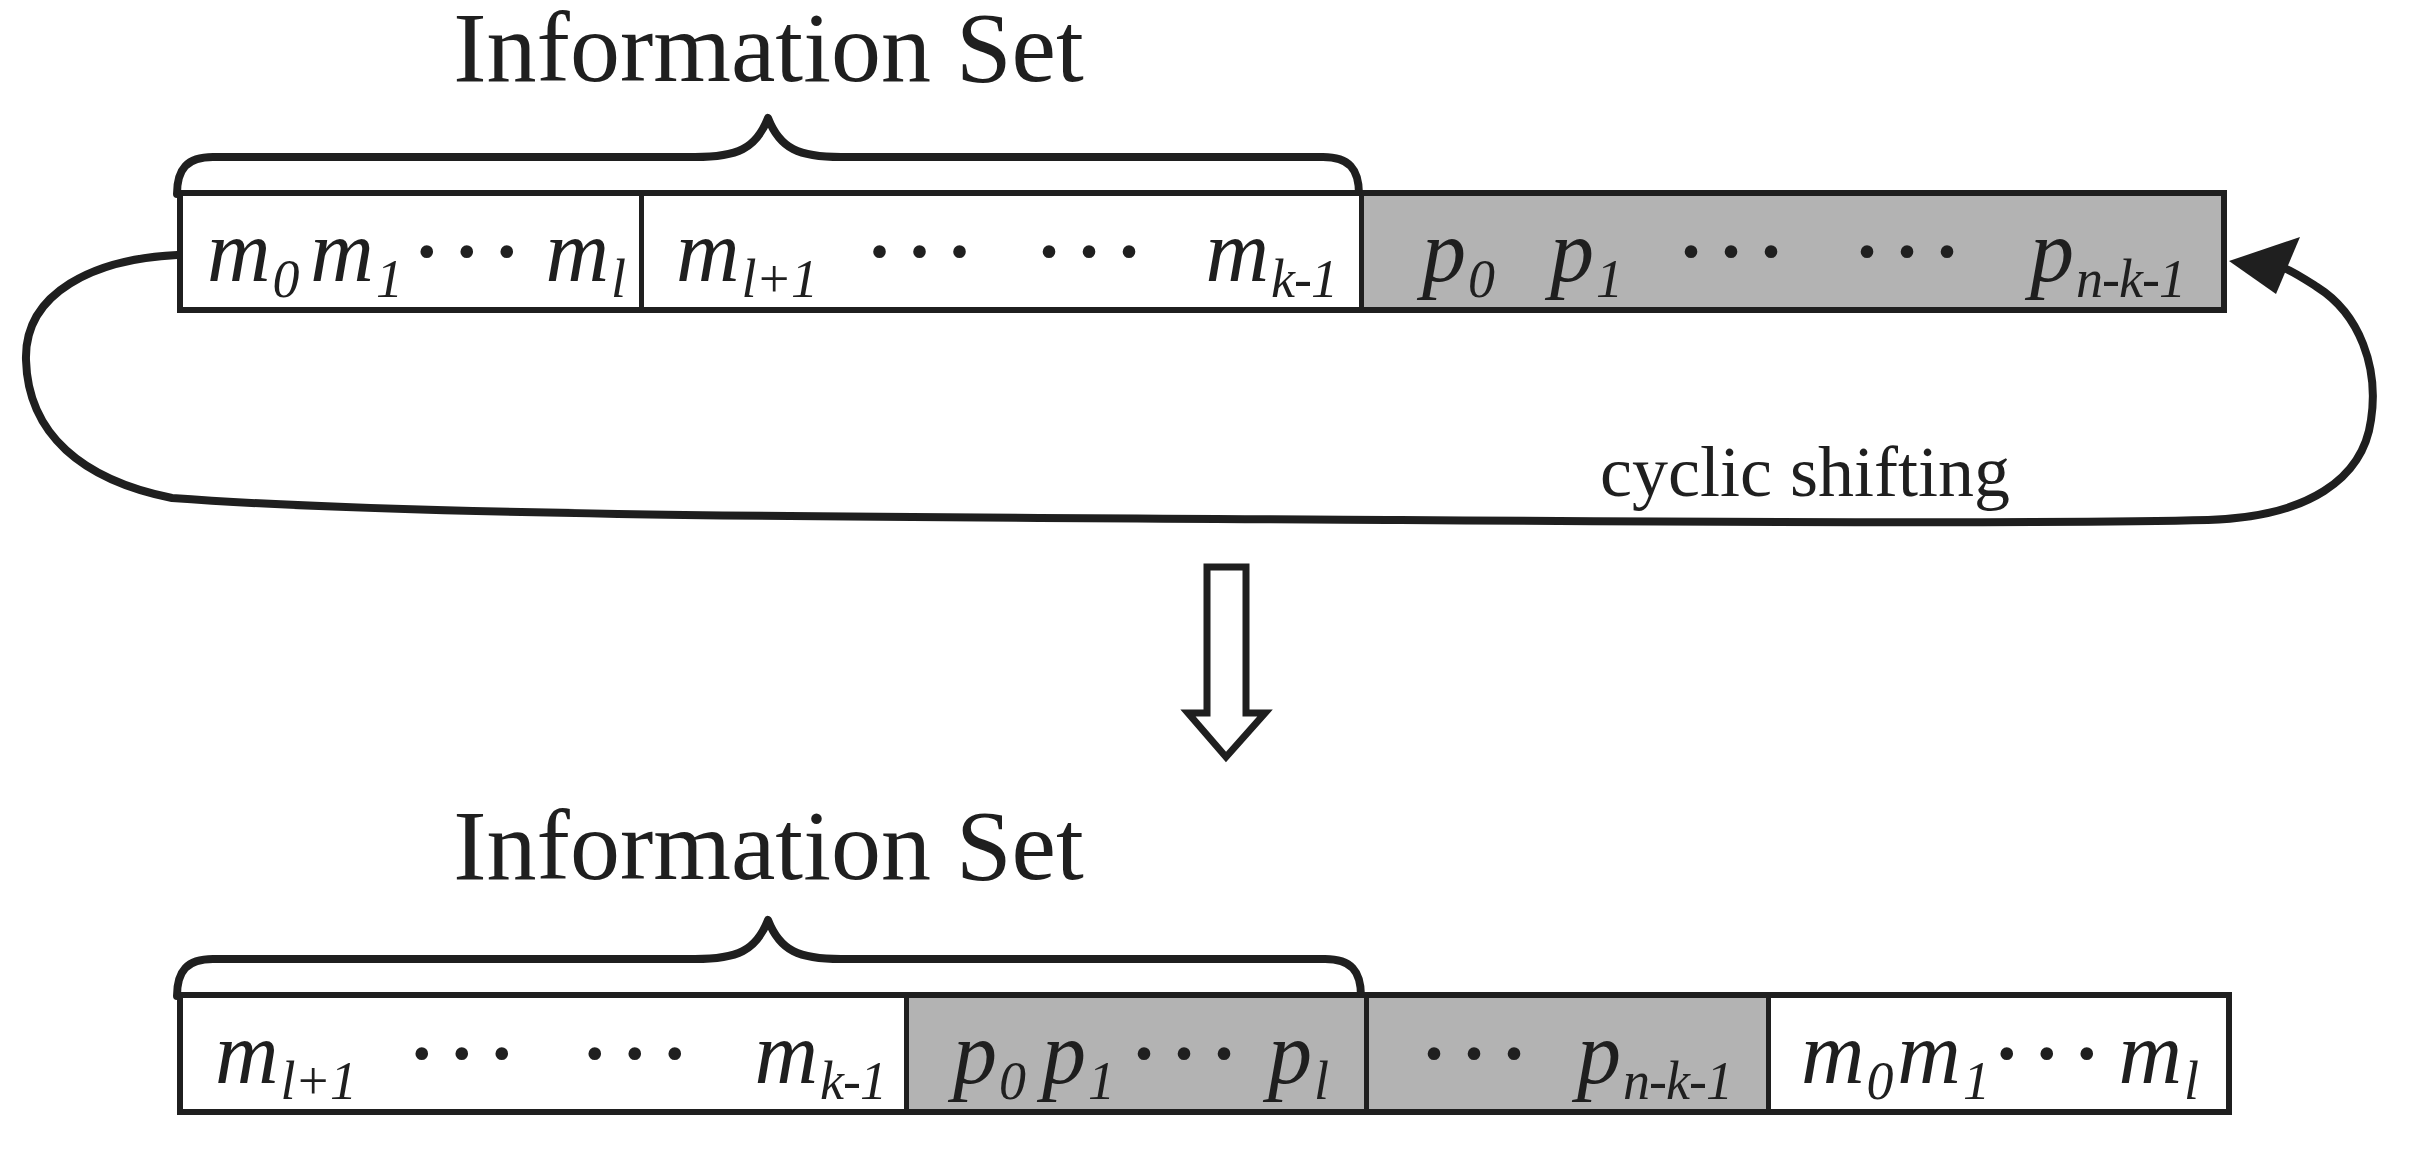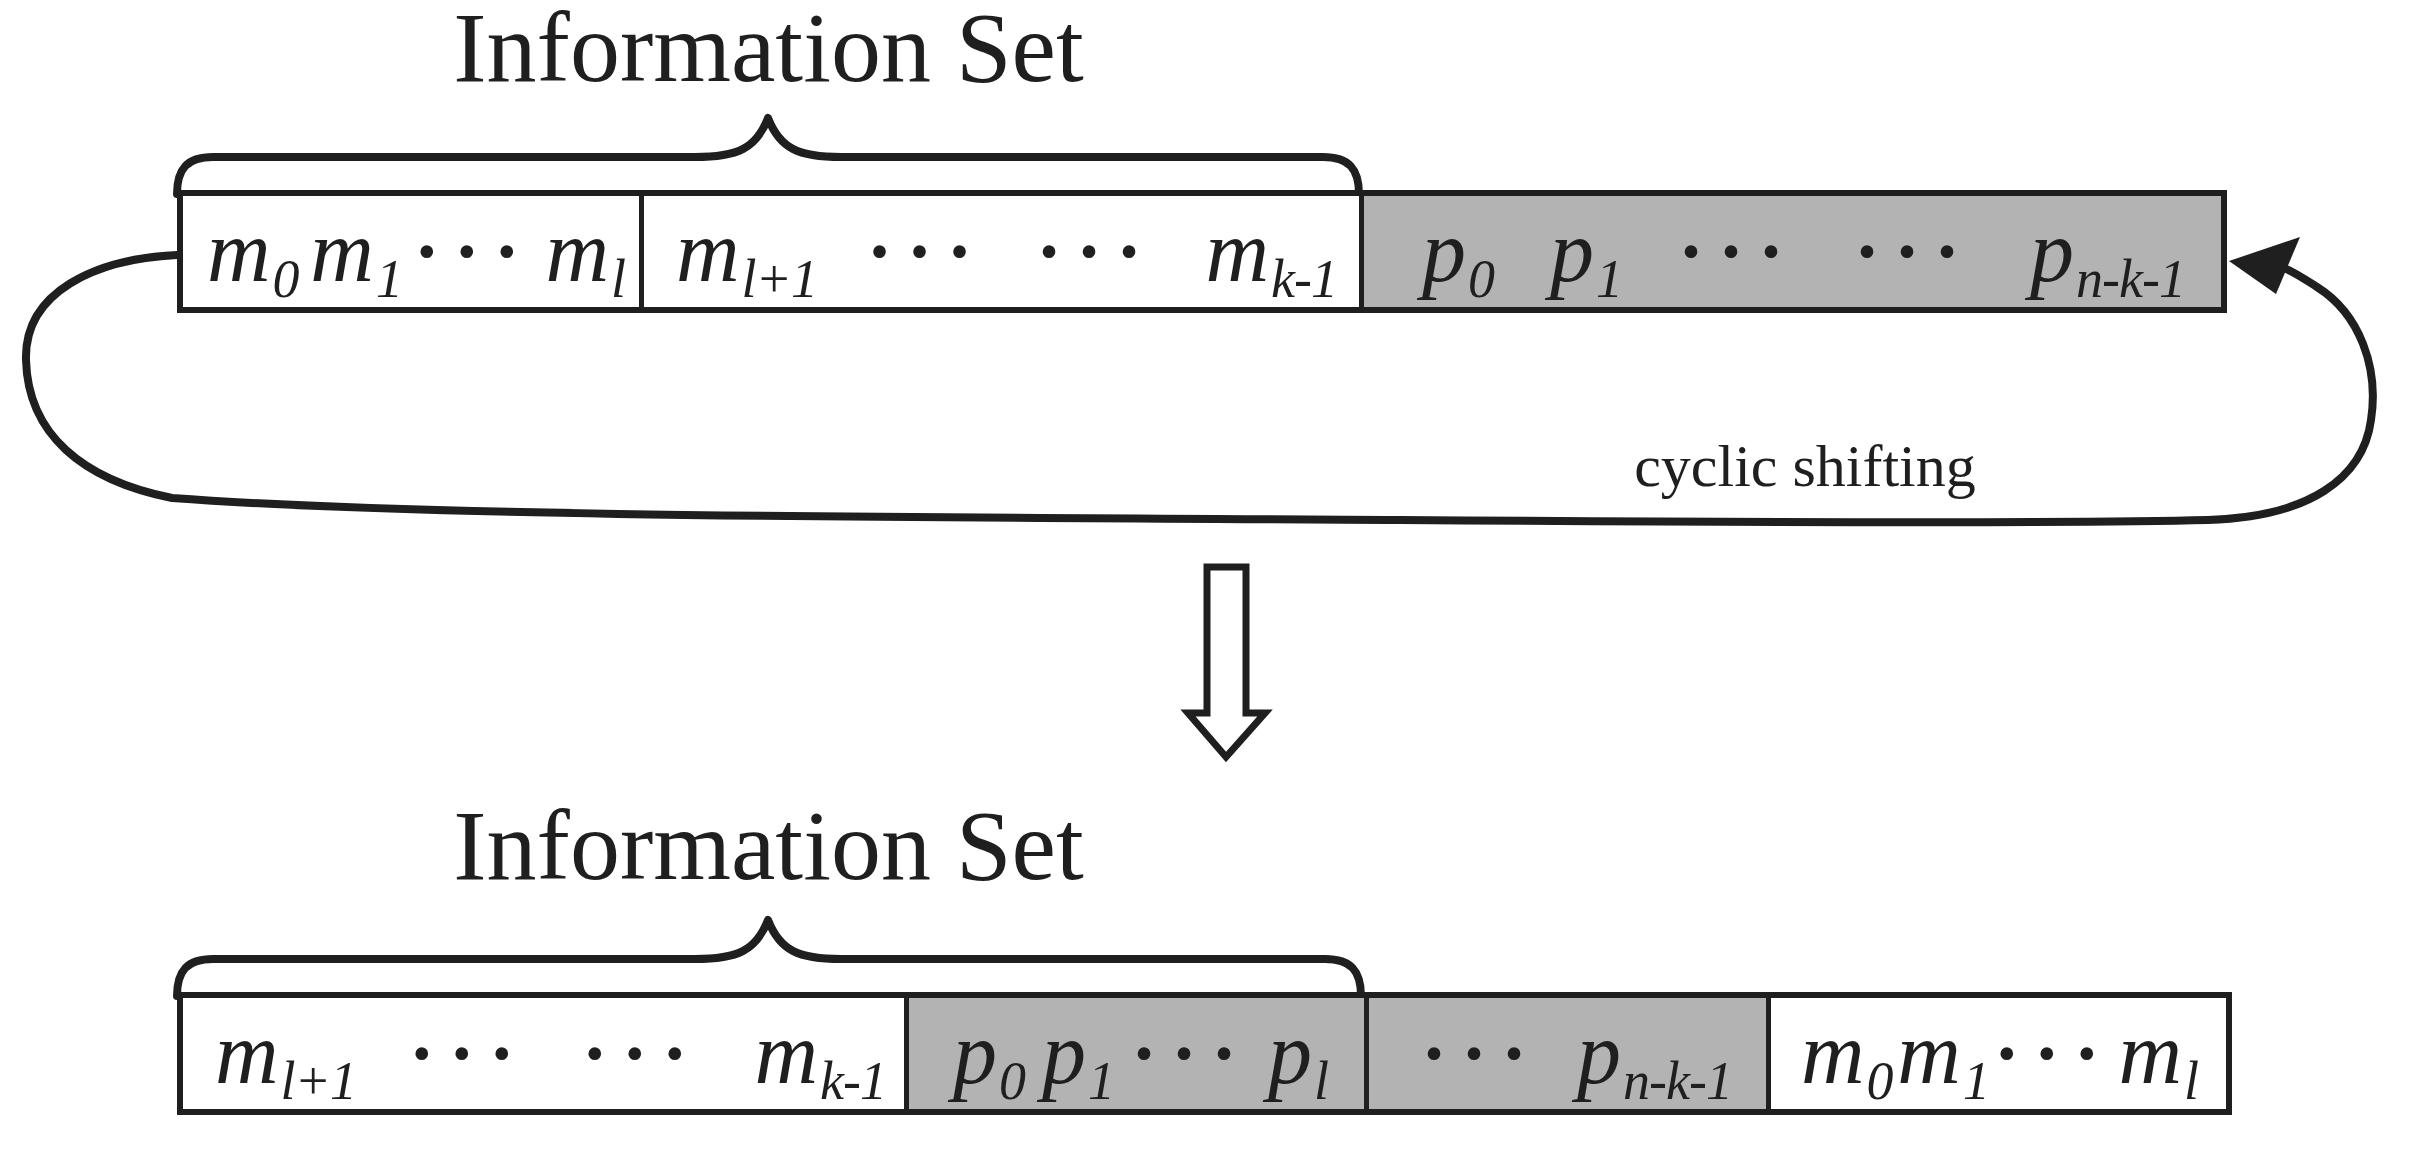--- a/index.html
+++ b/index.html
@@ -10,21 +10,21 @@
   #diagram-svg{position:absolute;left:0;top:0;z-index:1;}
   .stroke{fill:none;stroke:#1f1f1f;}
   .title{
     position:absolute;z-index:3;left:177px;width:1183px;text-align:center;
     font-size:100px;line-height:1;white-space:nowrap;
   }
   #top-title{top:-2px;}
   #bottom-title{top:796px;}
   #cyclic-label{
     position:absolute;z-index:3;left:1545px;top:436px;width:520px;text-align:center;
-    font-size:60px;line-height:1;white-space:nowrap;
+    font-size:72px;line-height:1;white-space:nowrap;
   }
   .codeword{
     position:absolute;z-index:2;display:flex;box-sizing:border-box;
     border:6px solid #1f1f1f;background:#ffffff;font-size:88px;line-height:1;
   }
   #top-box{left:177px;top:190px;width:2050px;height:123px;}
   #bottom-box{left:177px;top:992px;width:2055px;height:123px;}
   .cell{
     box-sizing:border-box;height:100%;display:flex;align-items:center;
     justify-content:space-between;overflow:hidden;

